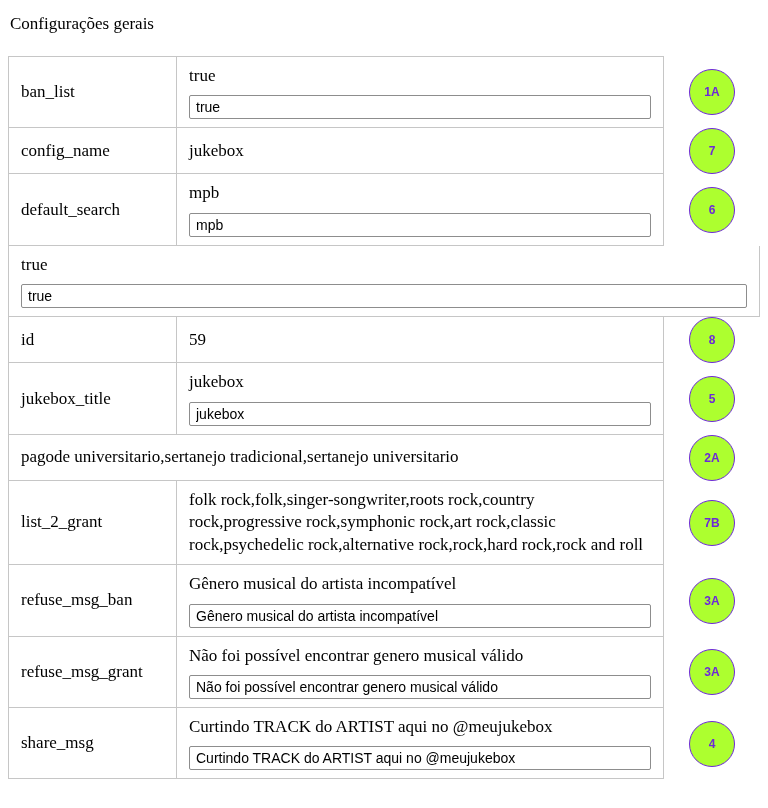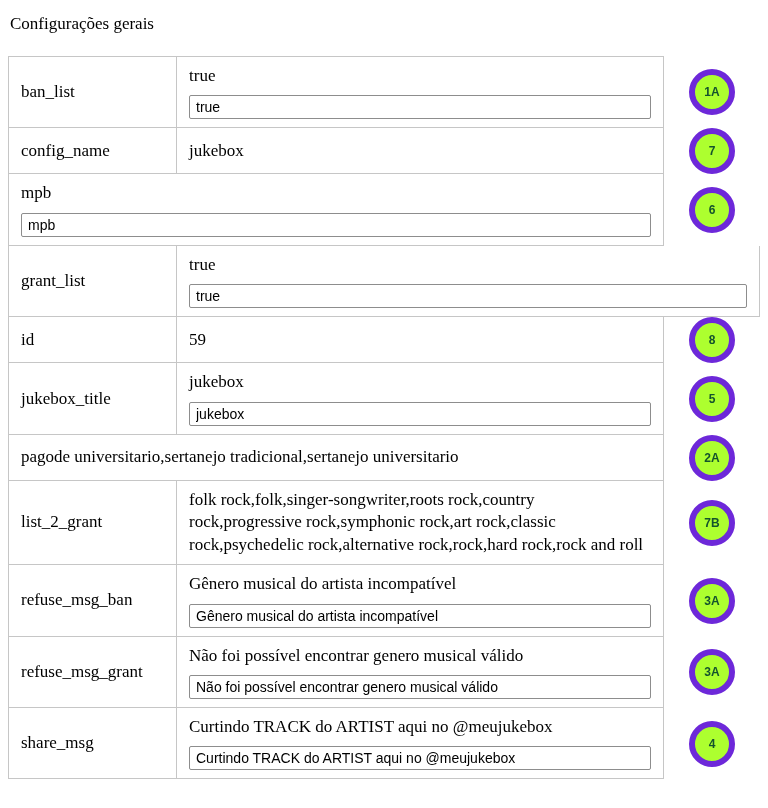--- a/index.html
+++ b/index.html
@@ -73,28 +73,28 @@
     width: 96px;
     display: flex;
     align-items: center;
     justify-content: center;
   }
   .badge {
     width: 46px;
     height: 46px;
     border-radius: 50%;
     background: #adff2f;
-    border: 6px solid #6d28d9;
+    border: 1px solid #6d28d9;
     display: flex;
     align-items: center;
     justify-content: center;
     font-family: "Liberation Sans", sans-serif;
     font-size: 12px;
     font-weight: bold;
-    color: #14532d;
+    color: #6d28d9;
     text-align: right;
   }
 </style>
 </head>
 <body>
 
 <div class="page">
   <div class="page-title">Configurações gerais</div>
 
   <div class="config-table">
@@ -114,31 +114,31 @@
     <div class="cell value">
       <div class="value-text">jukebox</div>
 
     </div>
     <div class="badge-area">
       <div class="badge">7</div>
     </div>
   </div>
 
   <div class="row">
+    <div class="cell key">default_search</div>
     <div class="cell value">
       <div class="value-text">mpb</div>
       <input type="text" class="value-input" value="mpb" style="">
     </div>
     <div class="badge-area">
       <div class="badge">6</div>
     </div>
   </div>
 
   <div class="row">
-    <div class="cell key">grant_list</div>
     <div class="cell value">
       <div class="value-text">true</div>
       <input type="text" class="value-input" value="true" style="">
     </div>
   </div>
 
   <div class="row">
     <div class="cell key">id</div>
     <div class="cell value">
       <div class="value-text">59</div>

